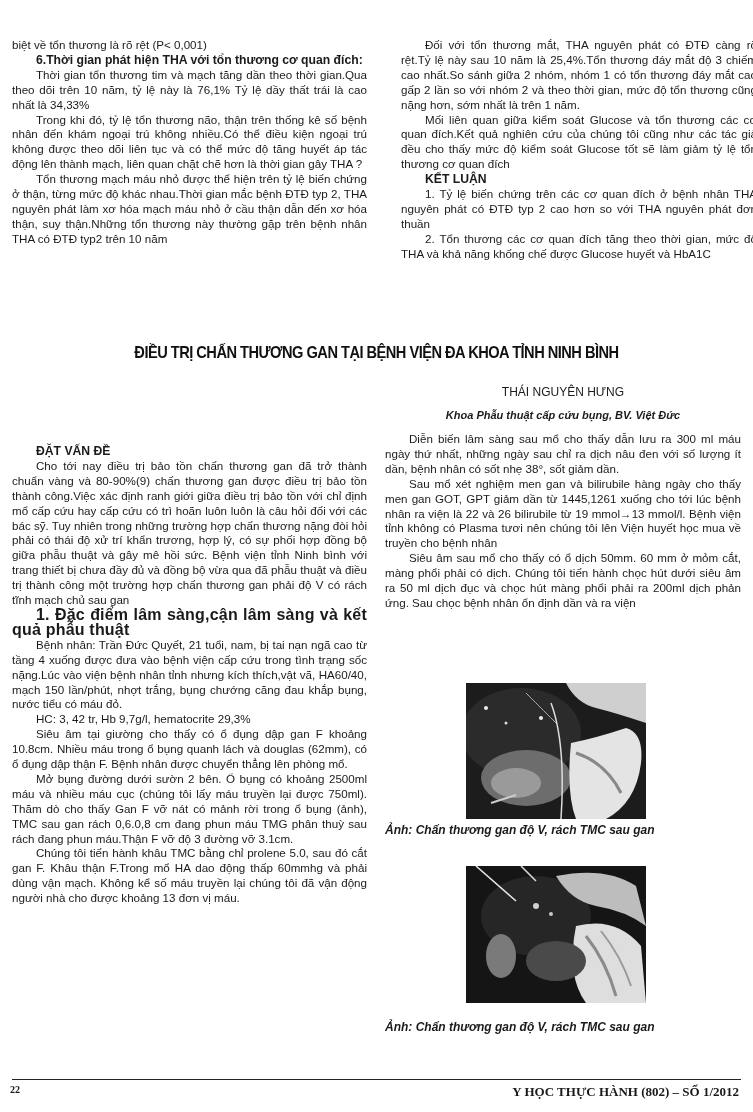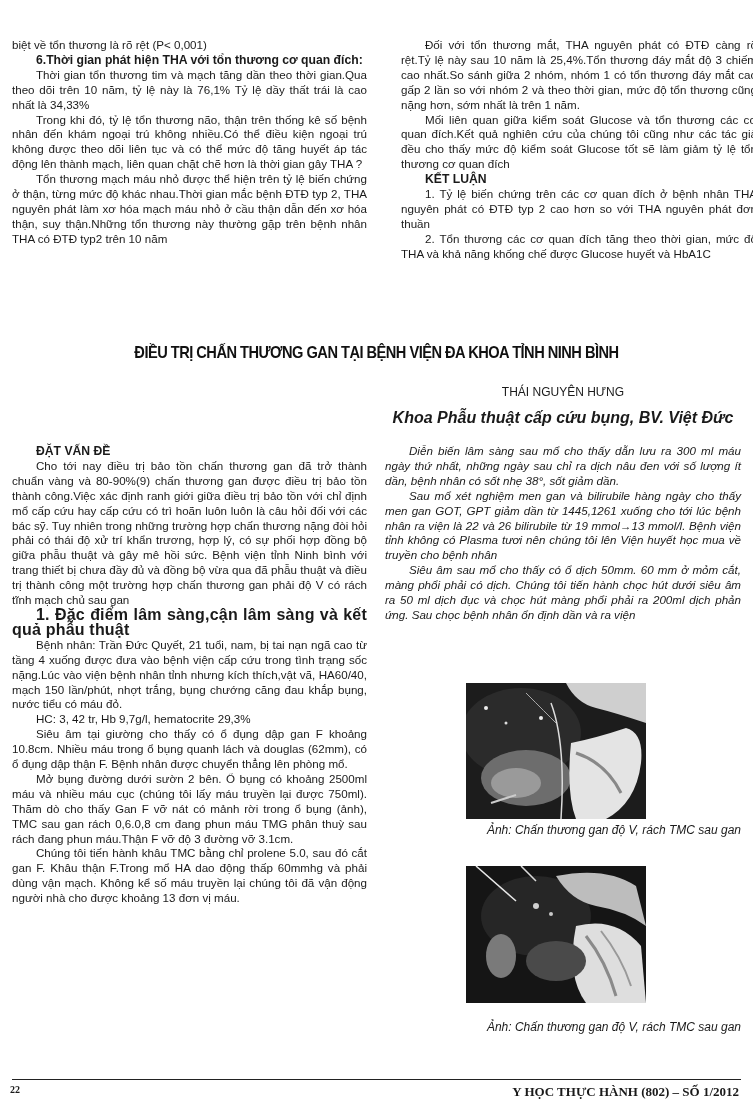--- a/index.html
+++ b/index.html
@@ -6,29 +6,29 @@
     body { width:753px; height:1112px; position:relative; overflow:hidden;
            font-family:"Liberation Sans", sans-serif; color:#1a1a1a; }
     .col { position:absolute; font-size:11.6px; line-height:14.9px; text-align:justify; }
     .col p { margin:0; text-indent:24px; }
     .col p.noindent { text-indent:0; }
     .col p.head { font-weight:bold; font-size:12.2px; }
     .col p.headbig { font-weight:bold; font-size:16px; letter-spacing:0.2px; }
     #c1 { left:12px; top:38px; width:355px; }
     #c2 { left:385px; top:38px; width:356px;margin-left:16px; }
     #c3 { left:12px; top:444px; width:355px; }
-    #c4 { left:385px; top:444px; width:356px;font-style:italic; }
+    #c4 { left:385px; top:432px; width:356px; }
     .title { position:absolute; left:0; width:753px; top:343px; text-align:center;
              font-family:"Liberation Sans", sans-serif; font-weight:bold; font-size:17px;
              letter-spacing:-0.6px; transform:scaleX(0.86); transform-origin:center; color:#111; }
     .author { position:absolute; left:385px; width:356px; top:385px; text-align:center; font-size:12px; }
-    .affil { position:absolute; left:385px; width:356px; top:409px; text-align:center; font-size:16px; font-style:italic; font-weight:bold; }
+    .affil { position:absolute; left:385px; width:356px; top:409px; text-align:center; font-size:11px; font-style:italic; font-weight:bold; }
     .photo { position:absolute; background:#222; overflow:hidden; }
     .photo svg { display:block; width:100%; height:100%; }
-    .caption { position:absolute; left:385px; width:356px; text-align:right; font-size:12px; font-weight:normal; font-style:italic; }
+    .caption { position:absolute; left:385px; width:356px; text-align:left; font-size:12px; font-weight:bold; font-style:italic; }
     .footer-line { position:absolute; left:12px; width:729px; top:1079px; height:1.4px; background:#222; }
     .page-num { position:absolute; left:10px; top:1084px; font-family:"Liberation Serif", serif; font-weight:bold; font-size:10px; }
     .journal { position:absolute; right:14px; top:1084px; font-family:"Liberation Serif", serif; font-weight:bold; font-size:13px; }
   </style>
 </head>
 <body>
 
 <div id="c1" class="col">
   <p class="noindent">biệt về tổn thương là rõ rệt (P&lt; 0,001)</p>
   <p class="head">6.Thời gian phát hiện THA với tổn thương cơ quan đích:</p>

